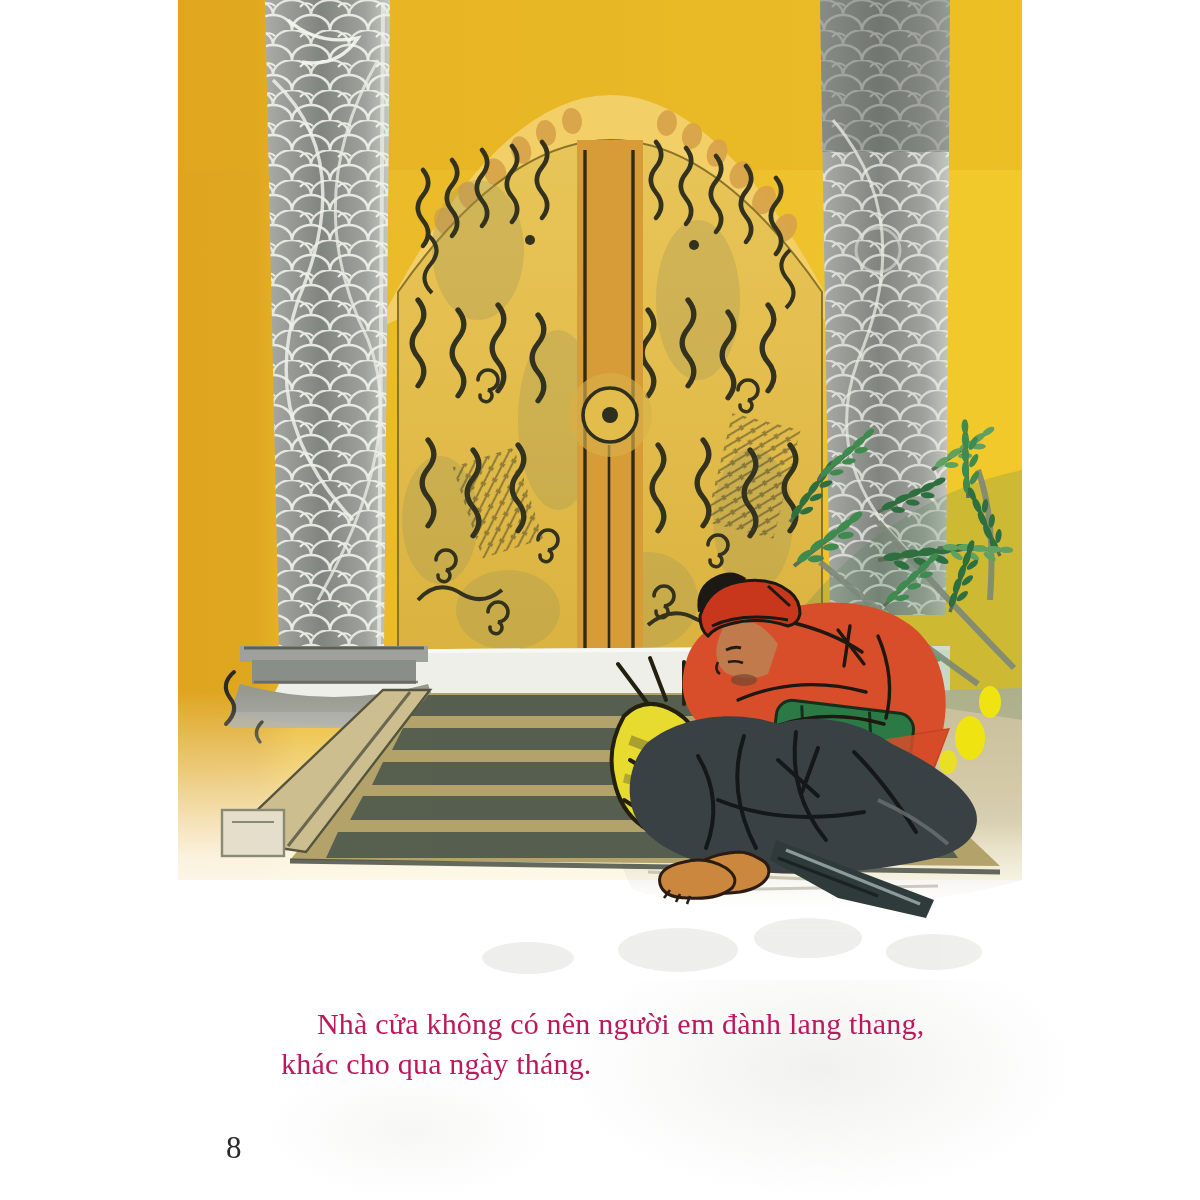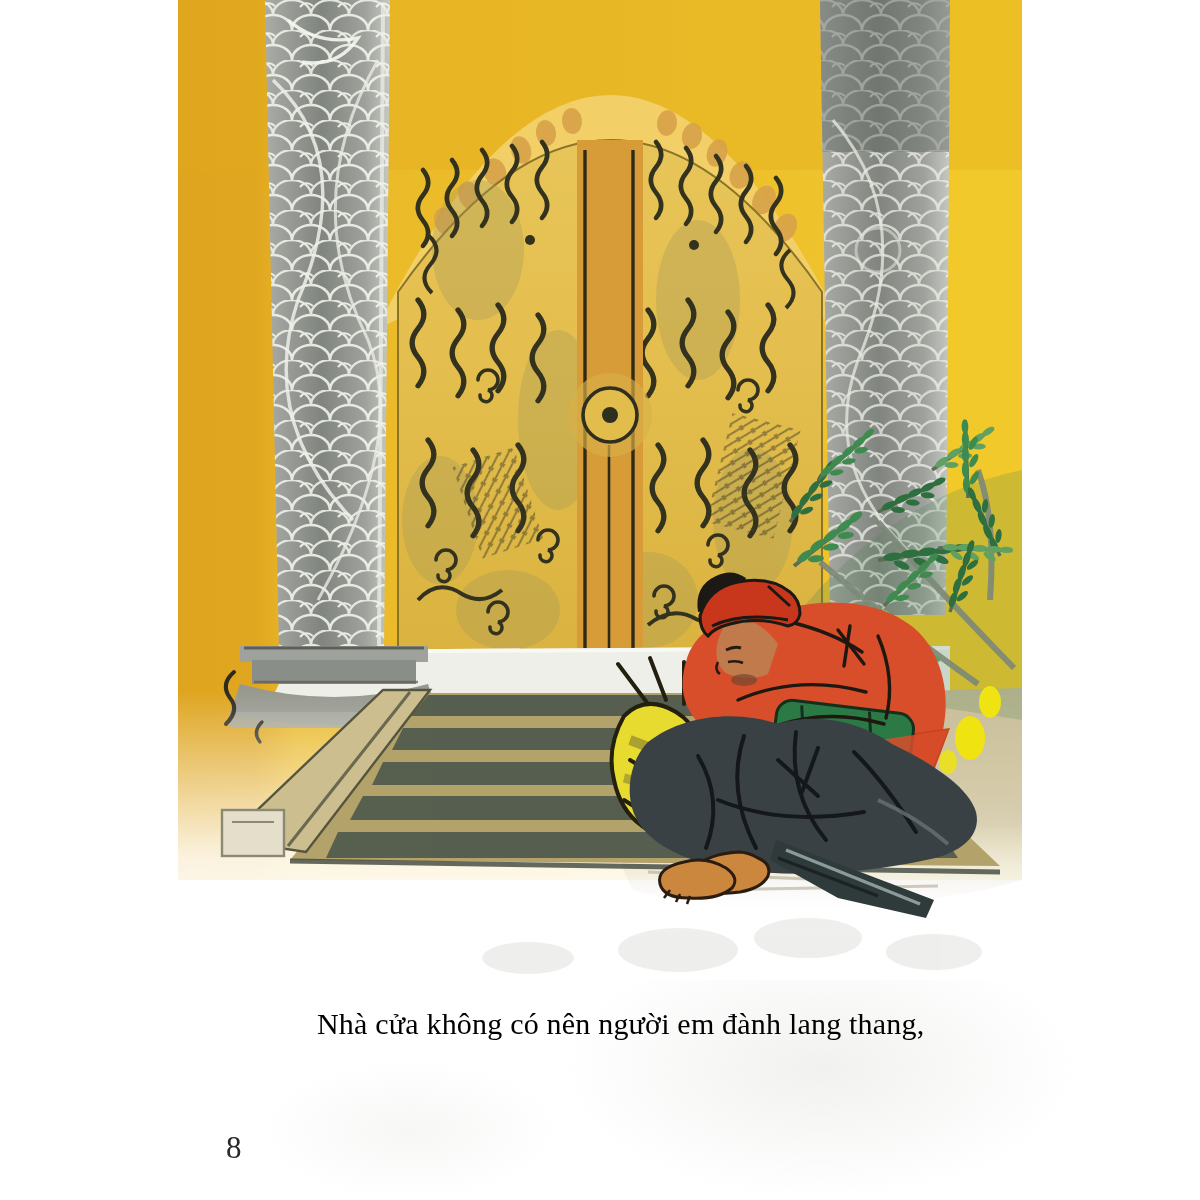--- a/index.html
+++ b/index.html
@@ -4,21 +4,21 @@
 <style>
   html,body{margin:0;padding:0;background:#ffffff;}
   .page{
     position:relative;width:1200px;height:1200px;background:#ffffff;overflow:hidden;
     font-family:"Liberation Serif", serif;
   }
   .illustration-wrap{position:absolute;left:178px;top:0;width:844px;height:1010px;}
   .illustration-wrap svg{display:block;}
   .story{
     position:absolute;left:281px;top:1004px;width:690px;
-    font-size:30px;line-height:40px;color:#000000;letter-spacing:0.2px;
+    font-size:30px;line-height:40px;color:#be185d;letter-spacing:0.2px;
   }
   .story-line{white-space:nowrap;}
   .story-line.indent{padding-left:36px;}
   .page-number{
     position:absolute;left:226px;top:1130px;font-size:31px;color:#2a2a2a;
   }
   .paper-smudge{
     position:absolute;pointer-events:none;
   }
   .smudge-a{left:560px;top:980px;width:520px;height:220px;
@@ -363,17 +363,18 @@
       <ellipse cx="350" cy="958" rx="46" ry="16"></ellipse>
     </g>
   </svg>
   </div>
 
   <div class="paper-smudge smudge-a"></div>
   <div class="paper-smudge smudge-b"></div>
 
   <div class="story">
     <div class="story-line indent">Nhà cửa không có nên người em đành lang thang,</div>
+    <div class="story-line">khác cho qua ngày tháng.</div>
   </div>
 
   <div class="page-number">8</div>
 
 </div>
 
 </body></html>

